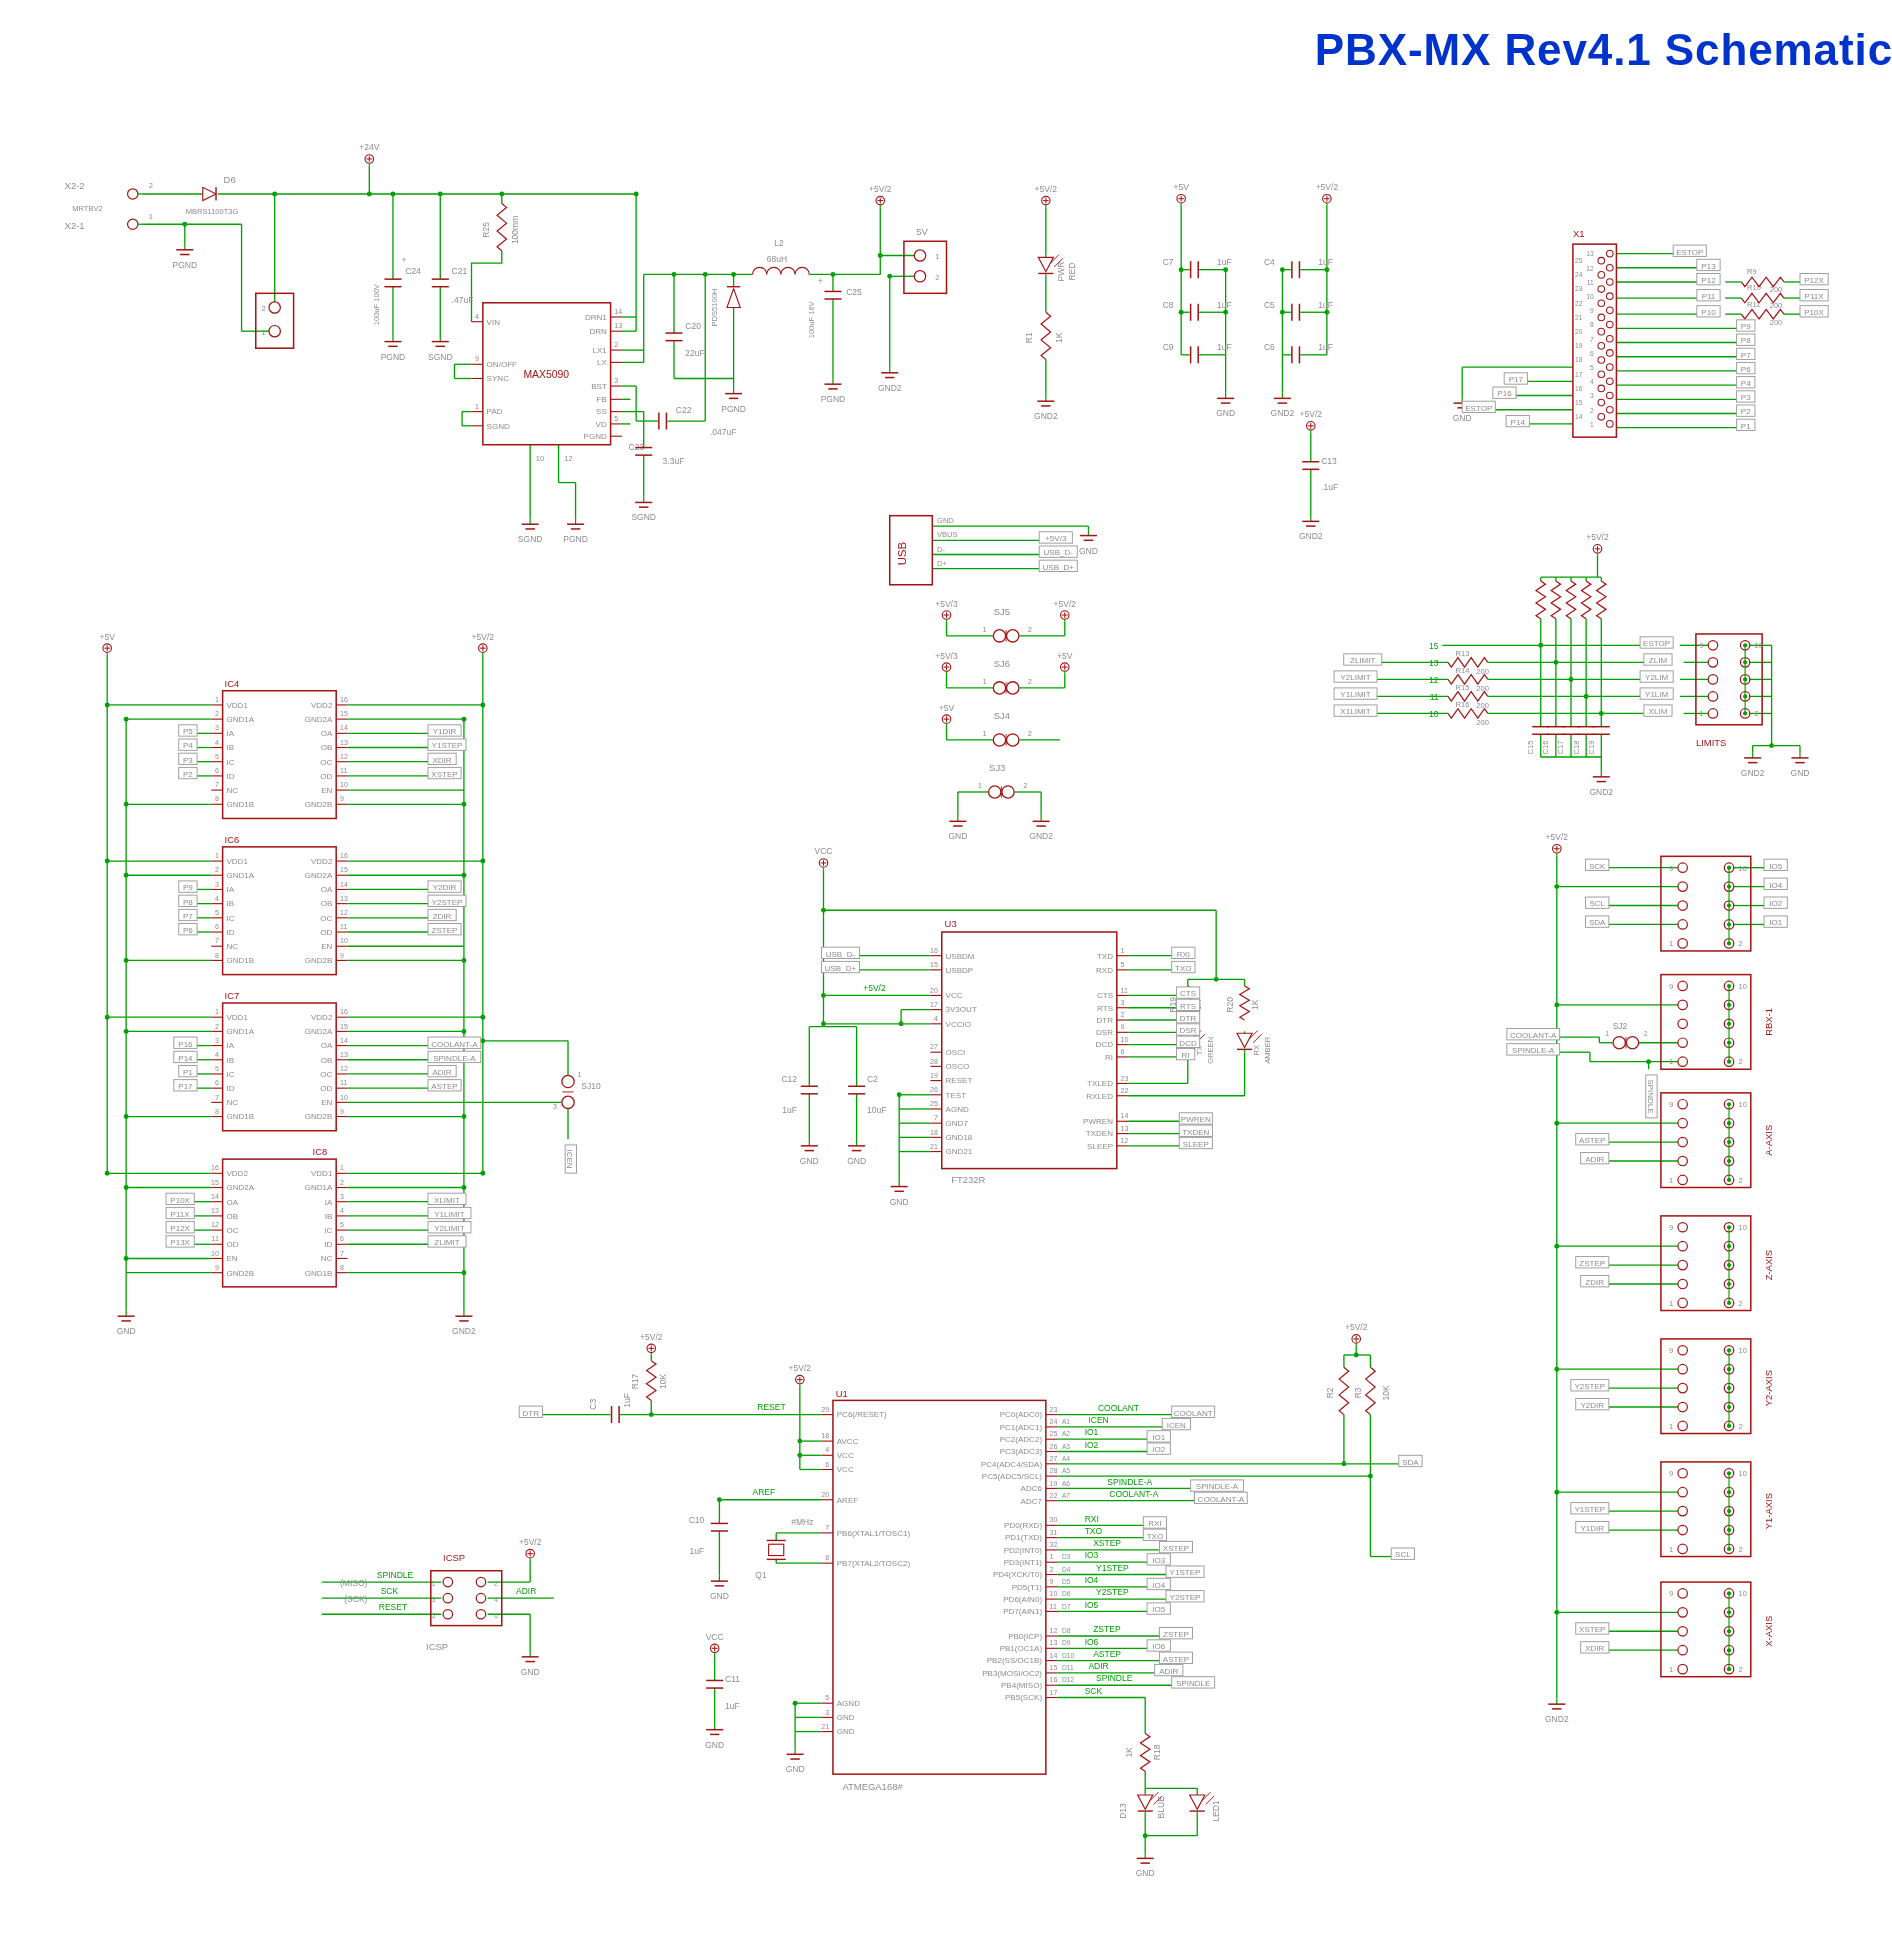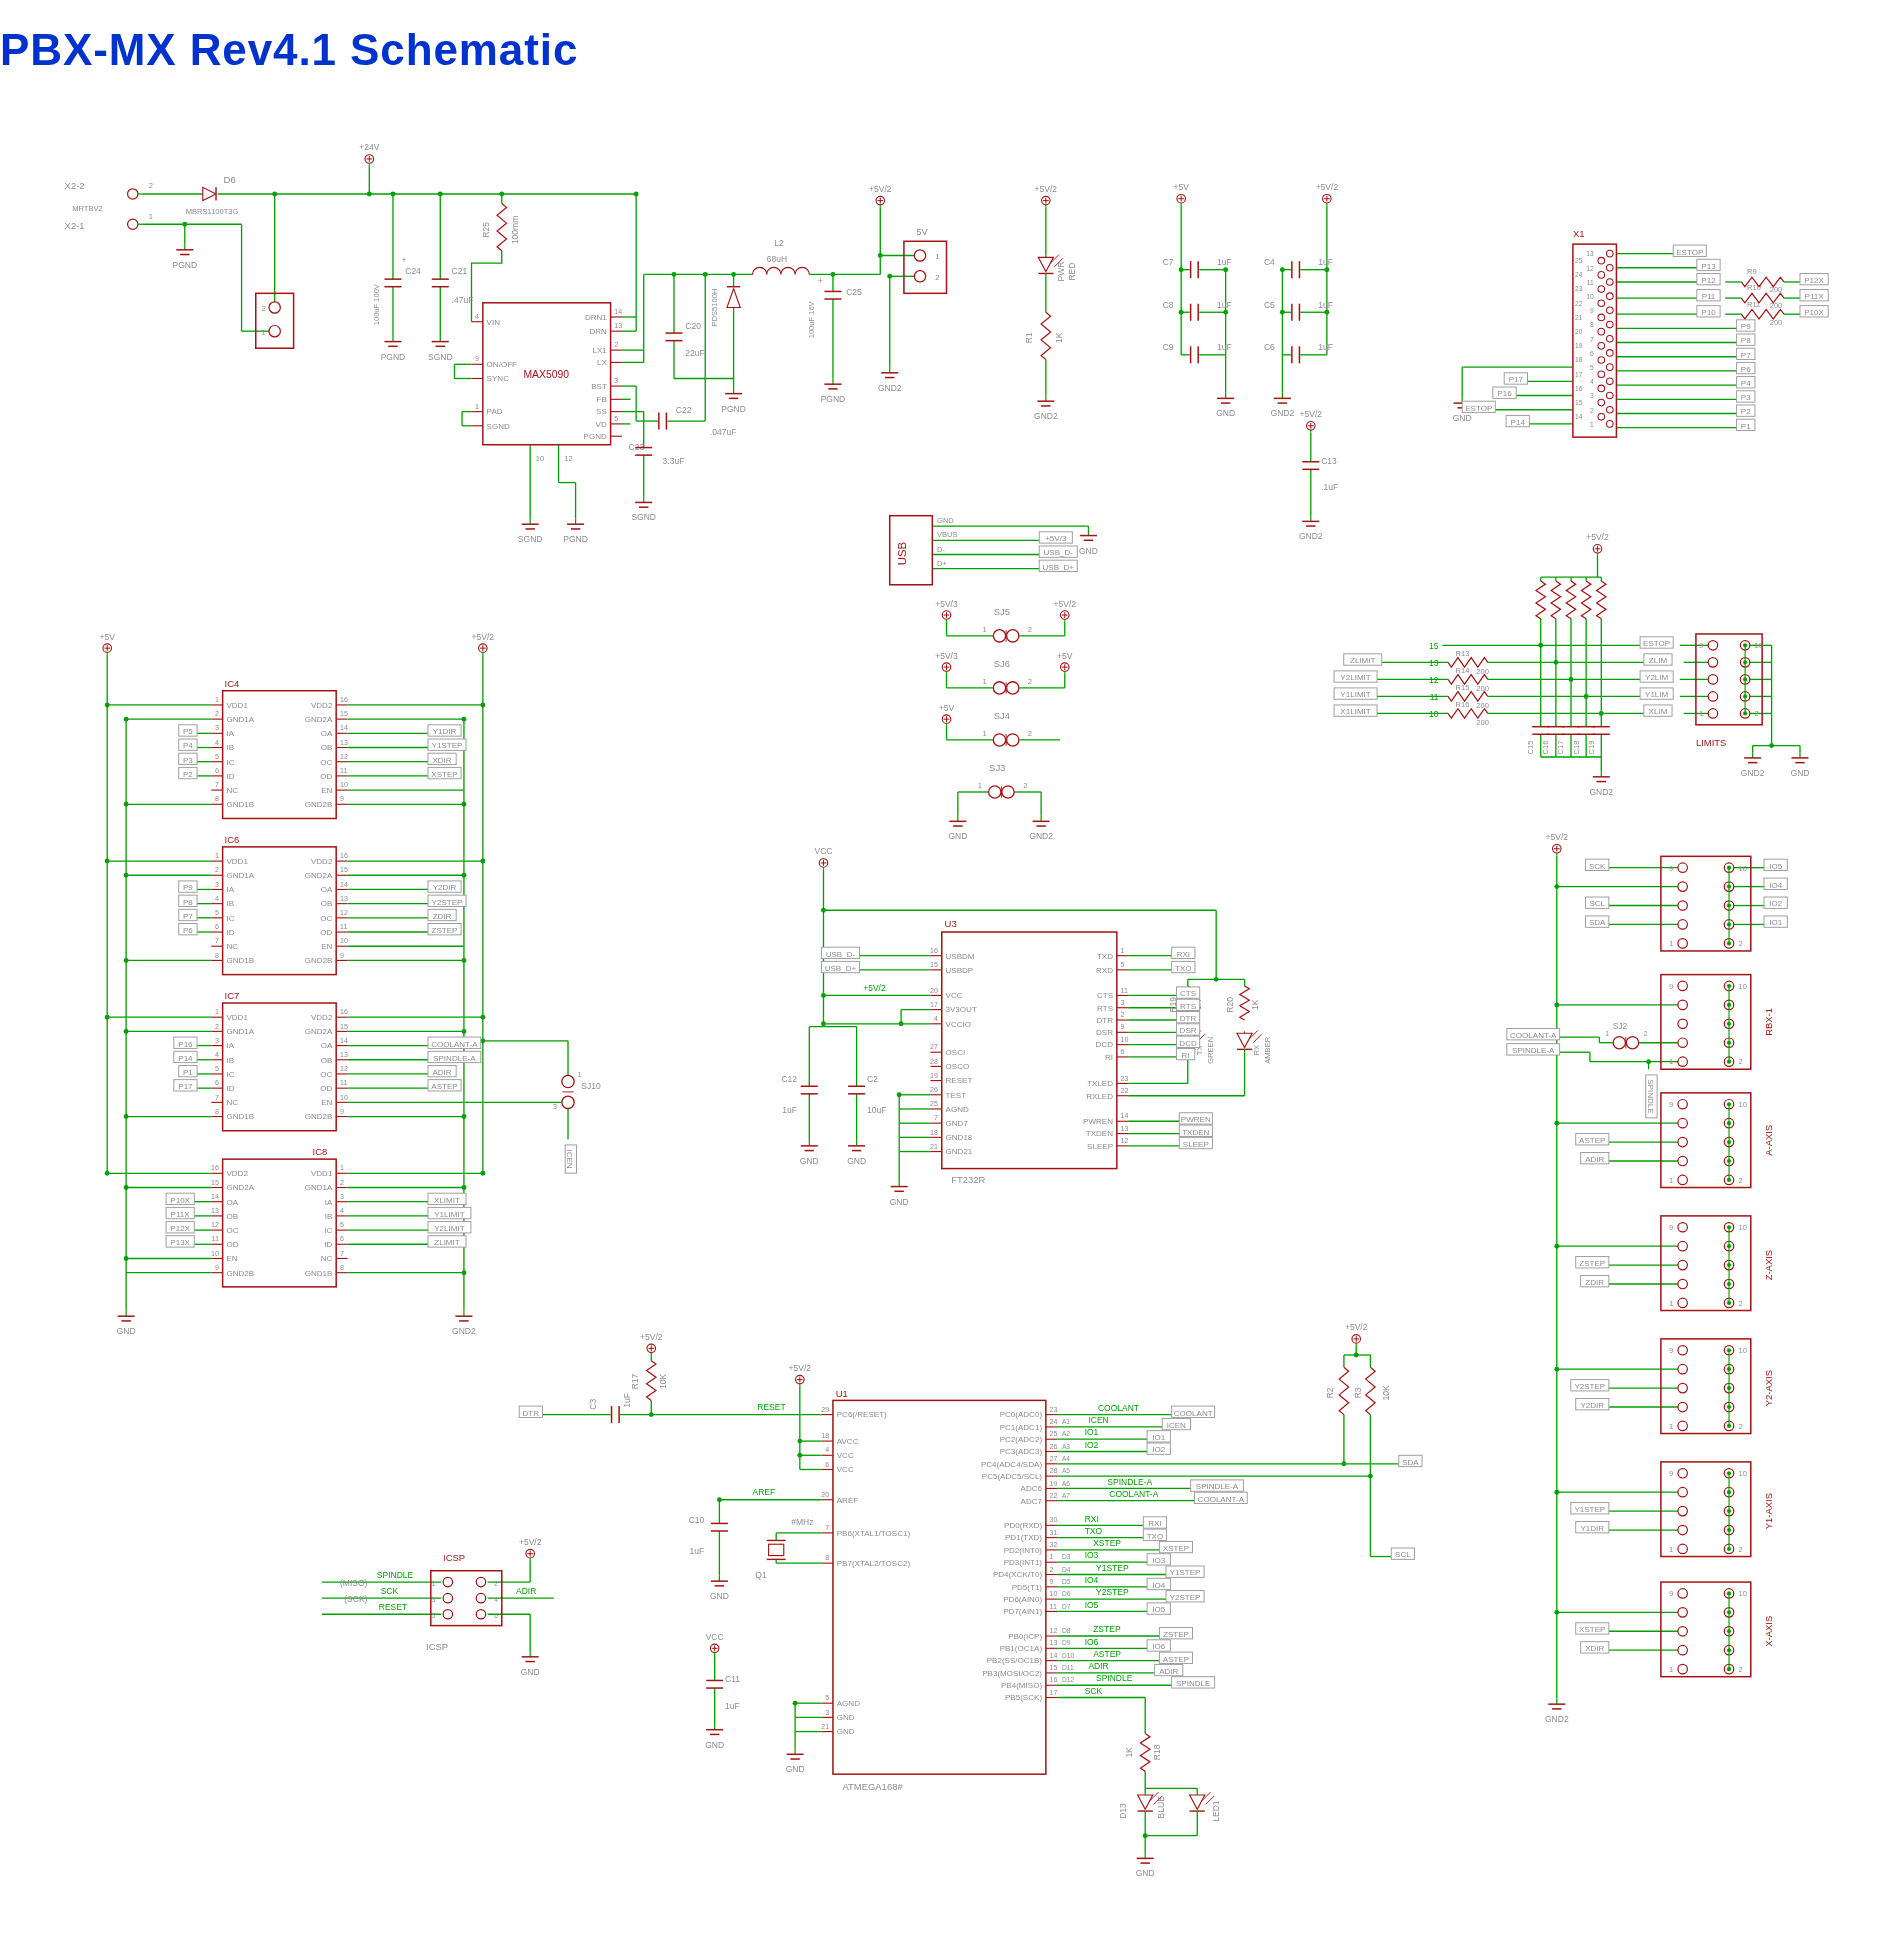--- a/index.html
+++ b/index.html
@@ -1,17 +1,17 @@
 <!DOCTYPE html>
 <html style="font-size:15px"><head>
 <meta charset="utf-8">
 <style>
   html,body{margin:0;padding:0;background:#ffffff;}
   body{width:1893px;height:1953px;position:relative;font-family:"Liberation Sans",sans-serif;}
-  h1.title{position:absolute;top:24.6px;left:0;width:100%;text-align:left;margin:0;
+  h1.title{position:absolute;top:24.6px;left:0;width:100%;text-align:right;margin:0;
            font-size:44px;font-weight:bold;letter-spacing:0.9px;pointer-events:none;}
   svg{position:absolute;top:0;left:0;}
   svg text{font-family:"Liberation Sans",sans-serif;}
 </style>
 </head>
 <body>
 
 <div class="page">
   <h1 class="title" style="color: rgb(0, 51, 204);">PBX-MX Rev4.1 Schematic</h1>
   <svg id="schematic" width="1893" height="1953" viewBox="0 0 2000 2064" xmlns="http://www.w3.org/2000/svg">

